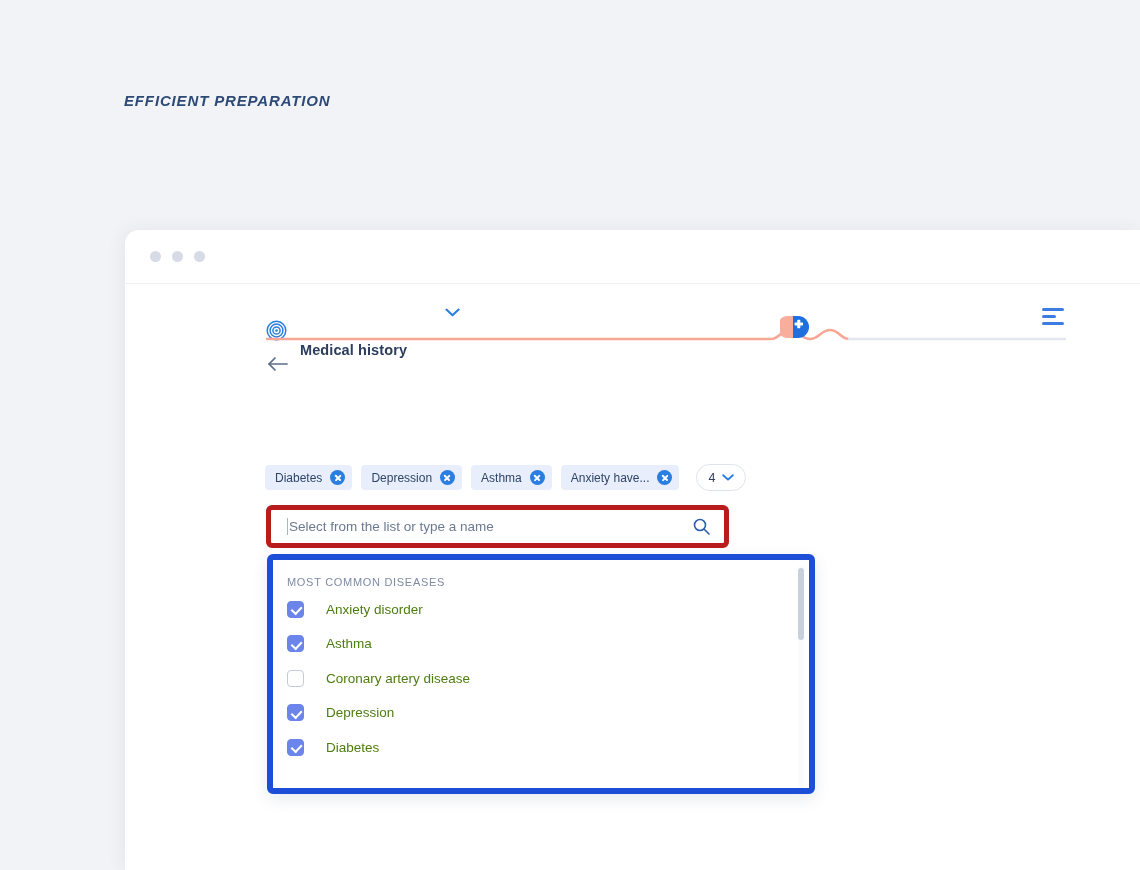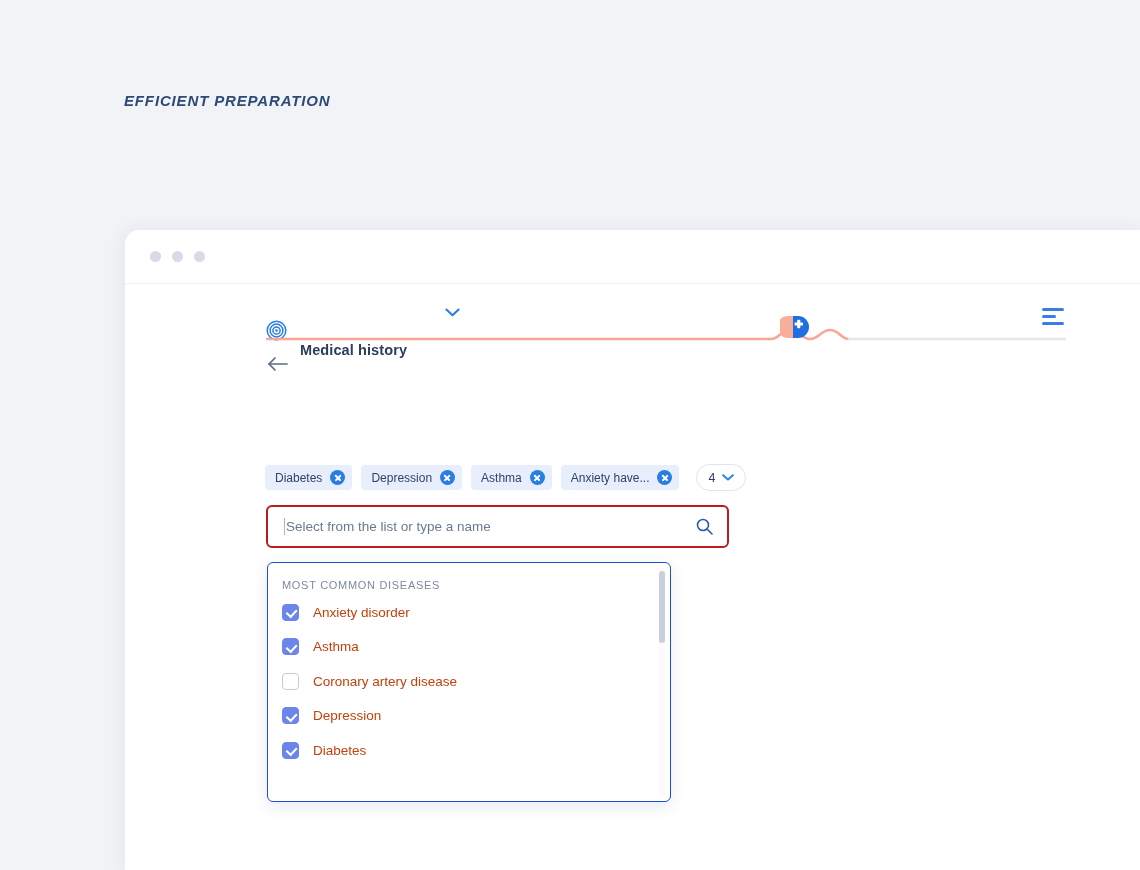--- a/index.html
+++ b/index.html
@@ -205,21 +205,21 @@
     cursor: pointer;
   }
 
   
   .searchbox {
     position: absolute;
     left: 141px;
     top: 275px;
     width: 463px;
     height: 43px;
-    border: 2px solid #b91c1c;
+    border: 5px solid #b91c1c;
     border-radius: 6px;
     background: #fff;
     display: flex;
     align-items: center;
     padding: 0 14px 0 16px;
   }
   .caret {
     width: 1px;
     height: 17px;
     background: #9fb6d8;
@@ -233,25 +233,25 @@
     font-size: 13.5px;
     color: #3b4a63;
     background: transparent;
   }
   .search-input::placeholder { color: #6b7a91; opacity: 1; }
 
   
   .dropdown {
     position: absolute;
     left: 142px;
-    top: 332px;
-    width: 404px;
+    top: 324px;
+    width: 548px;
     height: 240px;
     background: #fff;
-    border: 1px solid #1d4ed8;
+    border: 6px solid #1d4ed8;
     border-radius: 6px;
     box-shadow: 0 5px 16px rgba(40, 60, 100, 0.10);
     overflow: hidden;
   }
   .dd-head {
     font-size: 11px;
     letter-spacing: 0.7px;
     color: #7c8aa3;
     padding: 16px 0 4px 14px;
     text-transform: uppercase;
@@ -280,21 +280,22 @@
     content: "";
     position: absolute;
     left: 5.2px; top: 2.3px;
     width: 4.6px; height: 8.4px;
     border: solid #fff;
     border-width: 0 2px 2px 0;
     transform: rotate(43deg);
   }
   .opt-label {
     font-size: 13.5px;
-    color: #c2410c;
+    color: #4d7c0f;
+    margin-left: 8px;
   }
 
   .scrolltrack {
     position: absolute;
     right: 5px;
     top: 6px;
     width: 6px;
     height: 228px;
     background: #fbfbfc;
     border-radius: 3px;

